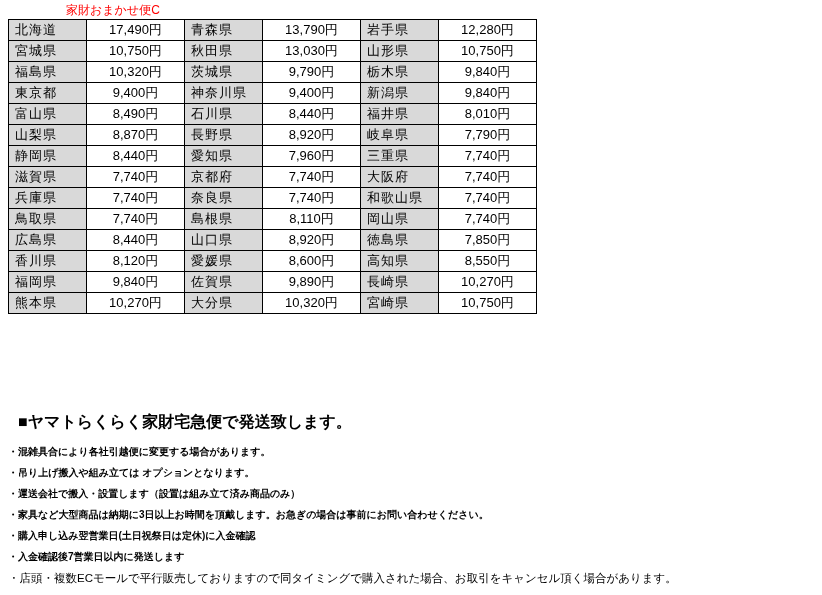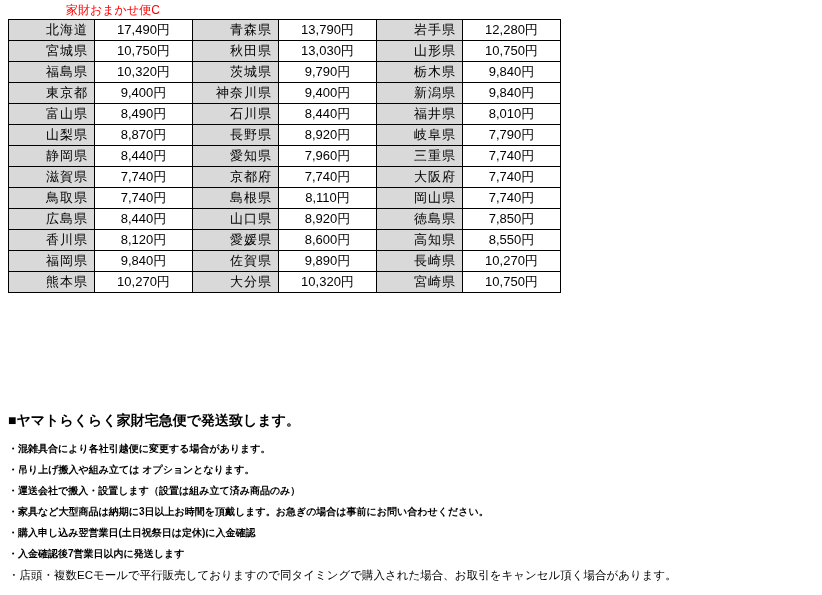--- a/index.html
+++ b/index.html
@@ -34,42 +34,42 @@
   }
   #fee-table td {
     border: 1px solid #000000;
     height: 21px;
     font-size: 13px;
     padding: 0 6px;
     box-sizing: border-box;
   }
   #fee-table td.pref {
     background: #d9d9d9;
-    text-align: right;
-    width: 86px;
+    text-align: left;
+    width: 78px;
     letter-spacing: 1px;
   }
   #fee-table td.price {
     background: #ffffff;
     text-align: center;
     width: 98px;
   }
   #fee-table td.empty {
     background: #ffffff;
   }
   #notes {
     position: absolute;
     left: 8px;
     top: 412px;
     width: 800px;
   }
   .note-head {
-    font-size: 14px;
+    font-size: 16px;
     font-weight: bold;
-    margin: 0 0 12px 0;
+    margin: 0 0 12px 10px;
     letter-spacing: 0px;
   }
   .note-line {
     font-size: 10px;
     font-weight: bold;
     margin: 0 0 7px 0;
     letter-spacing: 0px;
   }
   .note-small {
     font-size: 11.5px;
@@ -140,20 +140,28 @@
         <td class="price">7,960円</td>
         <td class="pref">三重県</td>
         <td class="price">7,740円</td>
       </tr>
       <tr>
         <td class="pref">滋賀県</td>
         <td class="price">7,740円</td>
         <td class="pref">京都府</td>
         <td class="price">7,740円</td>
         <td class="pref">大阪府</td>
+        <td class="price">7,740円</td>
+      </tr>
+      <tr>
+        <td class="pref">兵庫県</td>
+        <td class="price">7,740円</td>
+        <td class="pref">奈良県</td>
+        <td class="price">7,740円</td>
+        <td class="pref">和歌山県</td>
         <td class="price">7,740円</td>
       </tr>
       <tr>
         <td class="pref">鳥取県</td>
         <td class="price">7,740円</td>
         <td class="pref">島根県</td>
         <td class="price">8,110円</td>
         <td class="pref">岡山県</td>
         <td class="price">7,740円</td>
       </tr>

